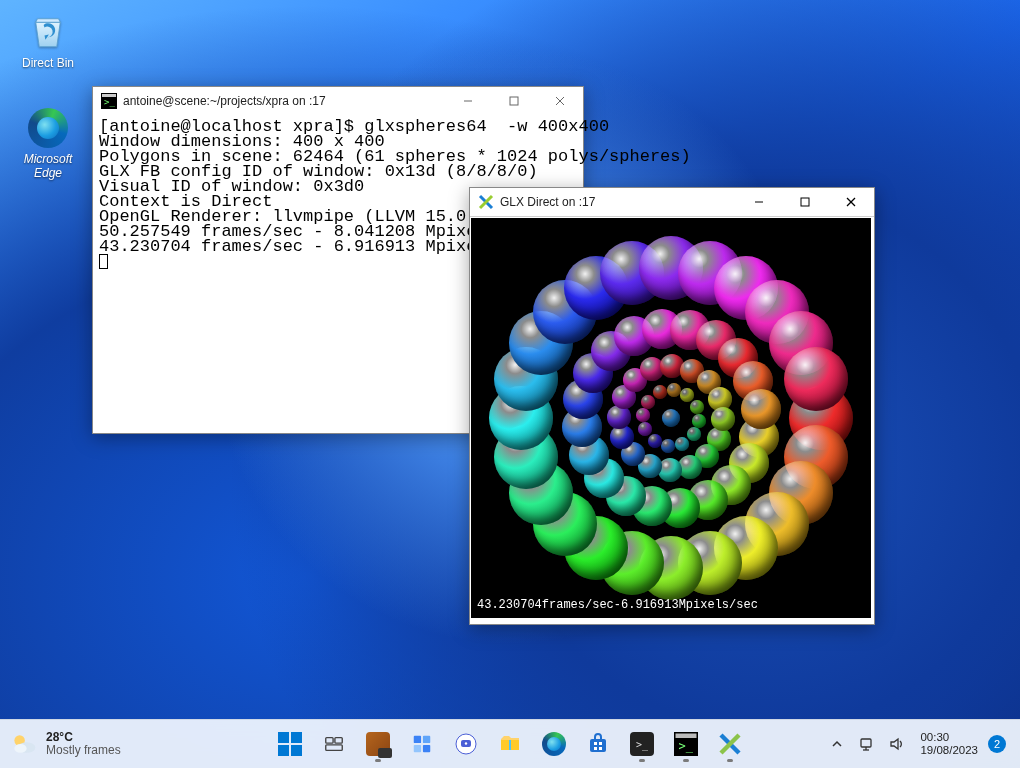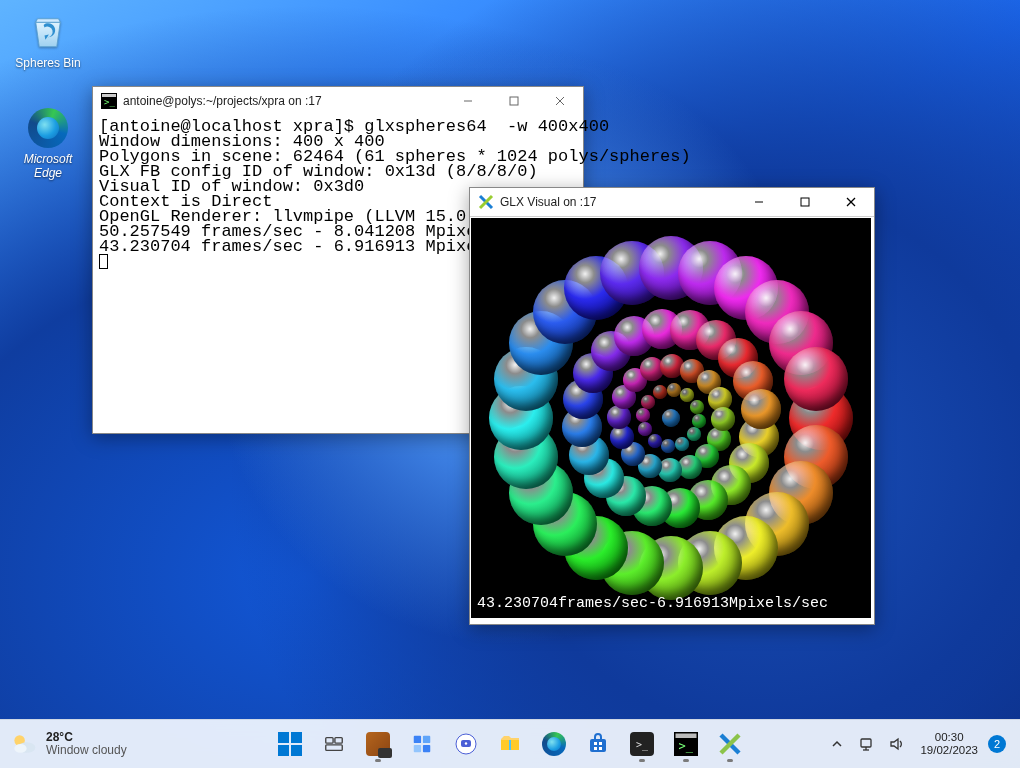--- a/index.html
+++ b/index.html
@@ -30,37 +30,37 @@
   .wbtns{display:flex;height:100%;}
   .wbtn{width:46px;height:100%;display:flex;align-items:center;justify-content:center;color:#222;}
   
   .term{position:absolute;left:92px;top:86px;width:490px;height:346px;}
   .term .body{padding:4px 6px;font-family:"Consolas","Courier New",monospace;font-size:17px;line-height:15px;color:#000;white-space:pre;}
   .cursor{display:inline-block;width:7px;height:13px;border:1px solid #000;vertical-align:bottom;}
   
   .glx{left:469px;top:187px;width:404px;height:436px;}
   .glx .titlebar{border-bottom:1px solid #d0d0d0;}
   .glx .content{width:400px;height:400px;margin:1px;background:#000;position:relative;overflow:hidden;}
-  .glx .overlay{position:absolute;left:6px;bottom:6px;color:#fff;font-family:"Courier New",monospace;font-size:15px;}
+  .glx .overlay{position:absolute;left:6px;bottom:6px;color:#fff;font-family:"Courier New",monospace;font-size:12px;}
   .ring{position:absolute;left:50%;top:50%;transform-style:preserve-3d;}
   .sph{position:absolute;border-radius:50%;
     background:radial-gradient(circle at 33% 28%, rgba(255,255,255,.95) 0%, rgba(255,255,255,.55) 14%, var(--c) 40%, var(--d) 80%);
     box-shadow:inset -4px -6px 10px rgba(0,0,0,.45);}
   
   .taskbar{position:absolute;left:0;bottom:0;width:100%;height:48px;background:rgba(243,248,255,.92);backdrop-filter:blur(8px);border-top:1px solid rgba(0,0,0,.08);display:flex;align-items:center;}
   .weather{display:flex;align-items:center;gap:8px;margin-left:10px;color:#222;font-size:12px;line-height:13px;}
   .weather .wic{width:28px;height:28px;}
   .tcenter{position:absolute;left:50%;transform:translateX(-50%);display:flex;align-items:center;gap:4px;}
   .tb{width:40px;height:40px;border-radius:4px;display:flex;align-items:center;justify-content:center;cursor:pointer;position:relative;}
   .tb .dot{position:absolute;bottom:2px;left:50%;transform:translateX(-50%);width:6px;height:3px;border-radius:2px;background:#7a7a7a;}
   .search{height:32px;border-radius:16px;background:#fff;border:1px solid #d0d0d0;display:flex;align-items:center;padding:0 14px 0 12px;gap:8px;margin:0 6px;min-width:140px;box-shadow:0 1px 2px rgba(0,0,0,.06);}
   .search input{border:none;outline:none;font-size:13px;width:90px;background:transparent;}
   .tray{margin-left:auto;display:flex;align-items:center;gap:4px;margin-right:8px;color:#222;}
   .tric{width:26px;height:40px;display:flex;align-items:center;justify-content:center;cursor:pointer;border-radius:4px;}
-  .clock{font-size:11.5px;line-height:13px;text-align:center;margin:0 6px;}
+  .clock{font-size:11.5px;line-height:13px;text-align:left;margin:0 6px;}
   .notif{width:18px;height:18px;border-radius:50%;background:#0078d4;color:#fff;font-size:11px;display:flex;align-items:center;justify-content:center;margin-right:6px;}
   
   .startlogo{width:24px;height:24px;display:grid;grid-template:1fr 1fr/1fr 1fr;gap:2px;}
   .startlogo span{background:#0078d4;}
   
   .ico-sq{width:24px;height:24px;border-radius:4px;}
 </style>
 </head>
 <body>
 
@@ -73,38 +73,38 @@
             <linearGradient id="bg1" x1="0" x2="0" y1="0" y2="1">
               <stop offset="0" stop-color="#dff3ff"></stop>
               <stop offset="1" stop-color="#9fd1f0"></stop>
             </linearGradient>
           </defs>
           <path d="M10 14 L38 14 L34 42 L14 42 Z" fill="url(#bg1)" stroke="#5aa0d0"></path>
           <path d="M12 10 L36 10 L38 14 L10 14 Z" fill="#cfeaff" stroke="#5aa0d0"></path>
           <path d="M20 20a6 6 0 1 1 3 11l2-3-5 1 1 5 2-3a8 8 0 1 0-4-14z" fill="#2f8fd0"></path>
         </svg>
     </div>
-    <span>Spheres Bin</span>
+    <span>Direct Bin</span>
   </div>
 
   <div class="dicon edge" style="left:10px;top:108px;font-style:italic;">
     <div class="ic"></div>
     <span>Microsoft Edge</span>
   </div>
 
   <div class="win term">
     <div class="titlebar">
       <div class="ico">
         <svg viewBox="0 0 16 16" width="16" height="16">
             <rect width="16" height="16" fill="#000"></rect>
             <rect x="1" y="1" width="14" height="3" fill="#ccc"></rect>
             <text x="3" y="12" font-size="9" fill="#7f7" font-family="monospace">&gt;_</text>
           </svg>
       </div>
-      <div class="ttl">antoine@polys:~/projects/xpra on :17</div>
+      <div class="ttl">antoine@scene:~/projects/xpra on :17</div>
       <div class="wbtns">
         <div class="wbtn">
             <svg width="10" height="10">
               <line x1="1" y1="5" x2="9" y2="5" stroke="#666" stroke-width="1"></line>
             </svg>
           </div>
         <div class="wbtn">
             <svg width="10" height="10">
               <rect x="1" y="1" width="8" height="8" fill="none" stroke="#666" stroke-width="1"></rect>
             </svg>
@@ -130,21 +130,21 @@
   </div>
 
   <div class="win glx">
     <div class="titlebar">
       <div class="ico">
         <svg viewBox="0 0 16 16" width="16" height="16">
             <path d="M2 2 L14 14" stroke="#1b7fd4" stroke-width="3"></path>
             <path d="M14 2 L2 14" stroke="#9acd32" stroke-width="3"></path>
           </svg>
       </div>
-      <div class="ttl">GLX Visual on :17</div>
+      <div class="ttl">GLX Direct on :17</div>
       <div class="wbtns">
         <div class="wbtn">
             <svg width="10" height="10">
               <line x1="1" y1="5" x2="9" y2="5" stroke="#000" stroke-width="1"></line>
             </svg>
           </div>
         <div class="wbtn">
             <svg width="10" height="10">
               <rect x="1" y="1" width="8" height="8" fill="none" stroke="#000" stroke-width="1"></rect>
             </svg>
@@ -251,21 +251,21 @@
     <div class="weather">
       <div class="wic">
         <svg viewBox="0 0 32 32" width="28" height="28">
             <circle cx="11" cy="12" r="6" fill="#ffd36b"></circle>
             <ellipse cx="19" cy="20" rx="10" ry="6" fill="#d9e6f2"></ellipse>
             <ellipse cx="12" cy="21" rx="7" ry="5" fill="#eef5fb"></ellipse>
           </svg>
       </div>
       <div>
         <div style="font-weight:600">28°C</div>
-        <div style="color:#555">Window cloudy</div>
+        <div style="color:#555">Mostly frames</div>
       </div>
     </div>
 
     <div class="tcenter">
       <div class="tb">
         <div class="startlogo">
             <span></span>
             <span></span>
             <span></span>
             <span></span>
@@ -358,21 +358,21 @@
           </svg>
         </div>
       <div class="tric">
           <svg width="16" height="16" viewBox="0 0 16 16">
             <path d="M2 6h3l4-3v10l-4-3H2z" fill="none" stroke="#333" stroke-width="1.3"></path>
             <path d="M11 5a4 4 0 0 1 0 6" fill="none" stroke="#333" stroke-width="1.3"></path>
           </svg>
         </div>
       <div class="clock">
         <div>00:30</div>
-        <div>19/02/2023</div>
+        <div>19/08/2023</div>
       </div>
       <div class="notif">
           <span>2</span>
         </div>
     </div>
   </div>
 
 </div>
 
 </body></html>

